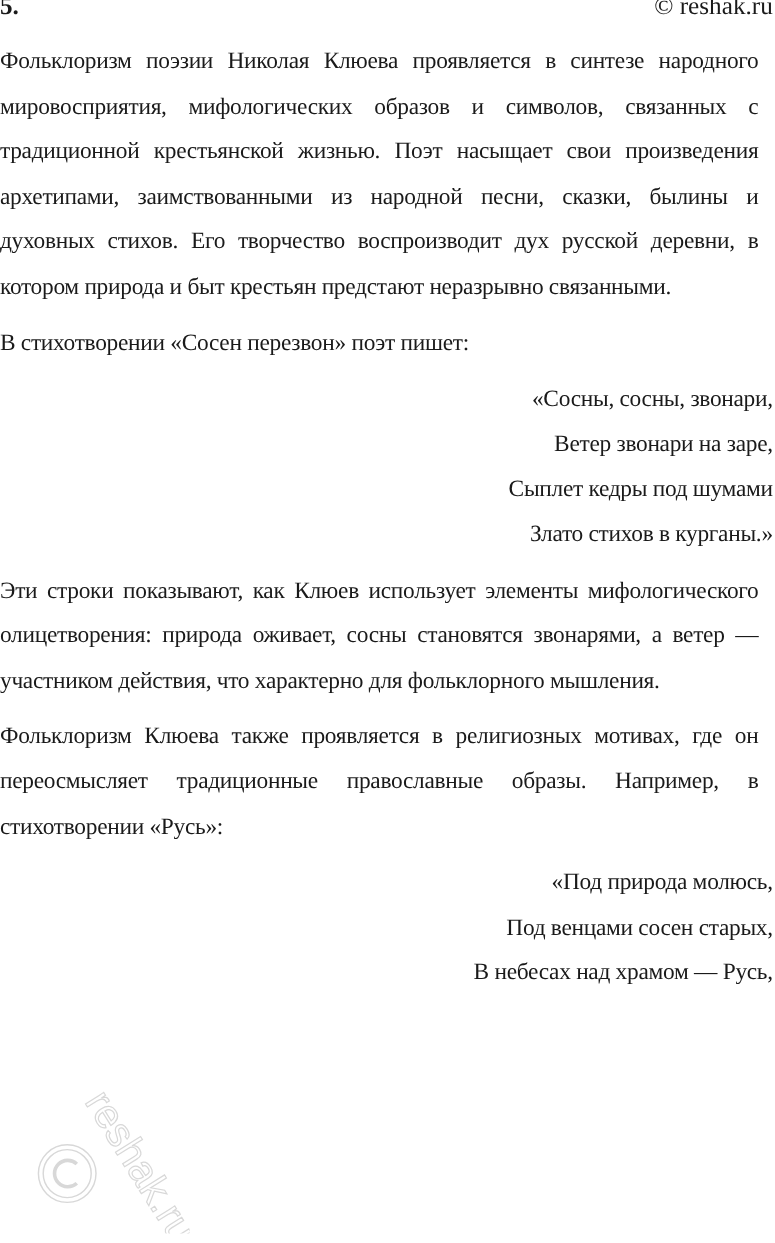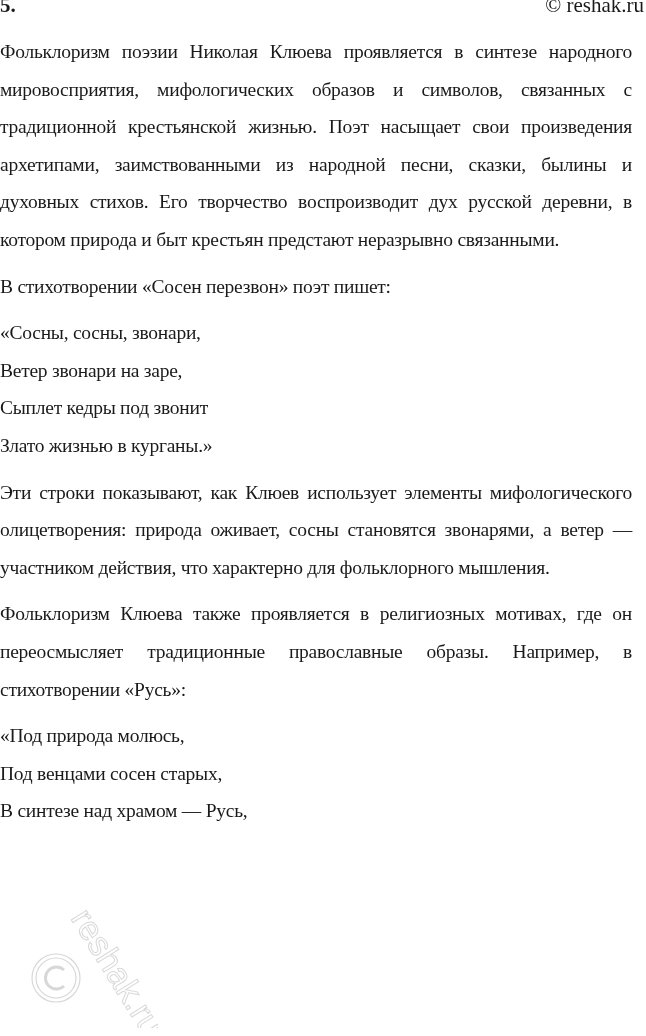--- a/index.html
+++ b/index.html
@@ -43,20 +43,21 @@
     font-size: 19.5px;
     line-height: 37.6px;
     text-align: justify;
     margin: 0 12px 9px 0;
     letter-spacing: -0.25px;
     word-spacing: 0px;
   }
   .para.first { margin-top: 9px; }
   .verse {
     margin: 0 0 9px 0;
+    text-align: right;
   }
   .verse-line {
     font-size: 19.5px;
     line-height: 37.6px;
     display: block;
     letter-spacing: -0.25px;
   }
   .watermark {
     position: absolute;
     left: 8px;
@@ -77,32 +78,32 @@
     <span class="site">© reshak.ru</span>
   </div>
 
   <p class="para first">Фольклоризм поэзии Николая Клюева проявляется в синтезе народного мировосприятия, мифологических образов и символов, связанных с традиционной крестьянской жизнью. Поэт насыщает свои произведения архетипами, заимствованными из народной песни, сказки, былины и духовных стихов. Его творчество воспроизводит дух русской деревни, в котором природа и быт крестьян предстают неразрывно связанными.</p>
 
   <p class="para">В стихотворении «Сосен перезвон» поэт пишет:</p>
 
   <div class="verse">
     <span class="verse-line">«Сосны, сосны, звонари,</span>
     <span class="verse-line">Ветер звонари на заре,</span>
-    <span class="verse-line">Сыплет кедры под звонит</span>
-    <span class="verse-line">Злато жизнью в курганы.»</span>
+    <span class="verse-line">Сыплет кедры под шумами</span>
+    <span class="verse-line">Злато стихов в курганы.»</span>
   </div>
 
   <p class="para">Эти строки показывают, как Клюев использует элементы мифологического олицетворения: природа оживает, сосны становятся звонарями, а ветер — участником действия, что характерно для фольклорного мышления.</p>
 
   <p class="para">Фольклоризм Клюева также проявляется в религиозных мотивах, где он переосмысляет традиционные православные образы. Например, в стихотворении «Русь»:</p>
 
   <div class="verse">
     <span class="verse-line">«Под природа молюсь,</span>
     <span class="verse-line">Под венцами сосен старых,</span>
-    <span class="verse-line">В синтезе над храмом — Русь,</span>
+    <span class="verse-line">В небесах над храмом — Русь,</span>
   </div>
 
 </div>
 
 <div class="watermark">
   <svg viewBox="0 0 150 150" xmlns="http://www.w3.org/2000/svg">
     <g fill="none" stroke="#b8b8b8" stroke-width="1.2">
       <circle cx="48" cy="100" r="24"></circle>
       <circle cx="48" cy="100" r="20"></circle>
       <path d="M56 92 A11 11 0 1 0 56 108" stroke-width="3"></path>

